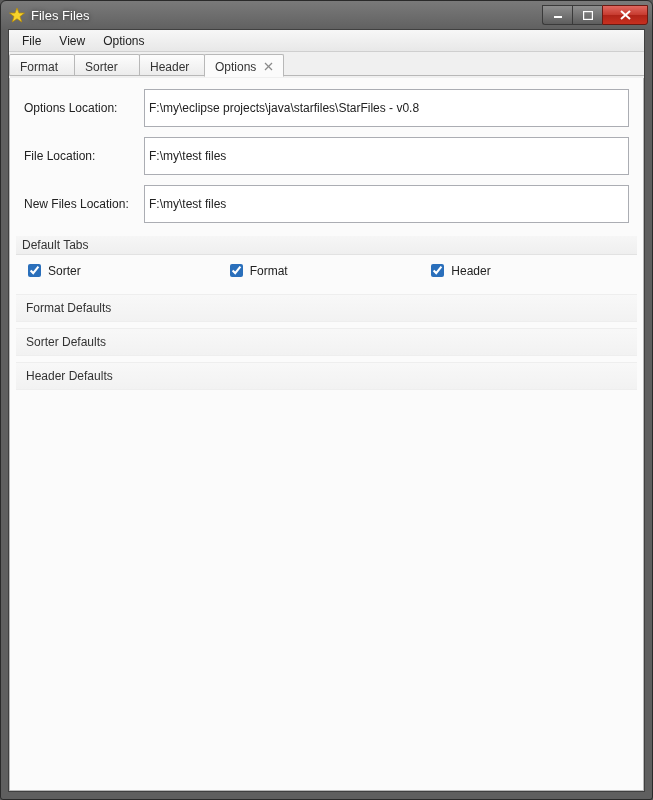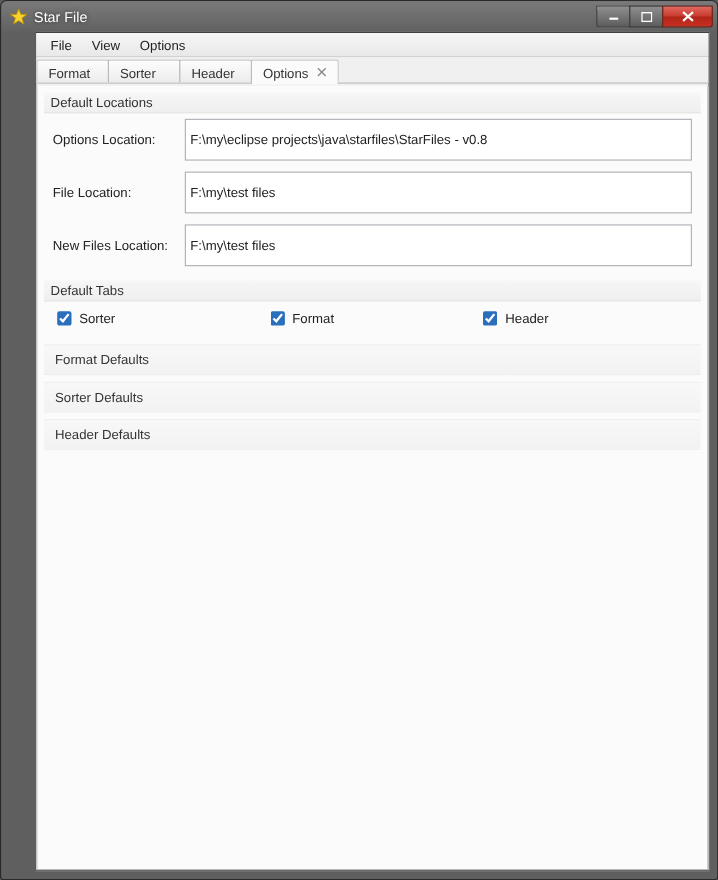--- a/index.html
+++ b/index.html
@@ -53,21 +53,20 @@
     background: linear-gradient(to bottom, #e06860 0%, #c83c30 48%, #b02418 52%, #c83020 100%);
     border-radius: 0 0 3px 0;
     border-color: #6a1a12;
   }
   .win-btn svg { display: block; }
   .client-area {
     position: absolute;
     top: 28px; left: 7px; right: 7px; bottom: 7px;
     background: #f0f0f0;
     border: 1px solid #404040;
-    margin-left: 24px;
   }
   .menubar {
     height: 22px;
     background: linear-gradient(to bottom, #f7f7f7, #e8e8e8);
     border-bottom: 1px solid #cfcfcf;
     display: flex;
     align-items: center;
     padding-left: 4px;
   }
   .menubar .menu-item {
@@ -175,21 +174,21 @@
 <body>
 
 <div class="outer-frame">
 
   <div class="titlebar">
     <span class="app-icon">
       <svg viewBox="0 0 16 16" width="16" height="16">
         <polygon points="8,1 10,6 15.5,6 11,9.5 12.8,15 8,11.8 3.2,15 5,9.5 0.5,6 6,6" fill="#f7d32b" stroke="#b88a00" stroke-width="0.7"></polygon>
       </svg>
     </span>
-    <span class="title-text">Star File</span>
+    <span class="title-text">Files Files</span>
     <div class="win-buttons">
       <div class="win-btn min">
         <svg width="10" height="8">
             <rect x="1" y="5" width="8" height="2" fill="#fff"></rect>
           </svg>
       </div>
       <div class="win-btn max">
         <svg width="10" height="9">
             <rect x="0.5" y="0.5" width="9" height="8" fill="none" stroke="#fff" stroke-width="1.4"></rect>
           </svg>
@@ -228,21 +227,20 @@
             <line x1="1" y1="1" x2="8" y2="8" stroke="#8a8a8a" stroke-width="1.3"></line>
             <line x1="8" y1="1" x2="1" y2="8" stroke="#8a8a8a" stroke-width="1.3"></line>
           </svg>
         </span>
       </div>
     </div>
 
     <div class="tab-content">
 
       <div class="group">
-        <div class="group-title">Default Locations</div>
 
         <div class="form-row">
           <div class="form-label">Options Location:</div>
           <input class="text-input" value="F:\my\eclipse projects\java\starfiles\StarFiles - v0.8" style="">
         </div>
         <div class="form-row">
           <div class="form-label">File Location:</div>
           <input class="text-input" value="F:\my\test files" style="">
         </div>
         <div class="form-row">

